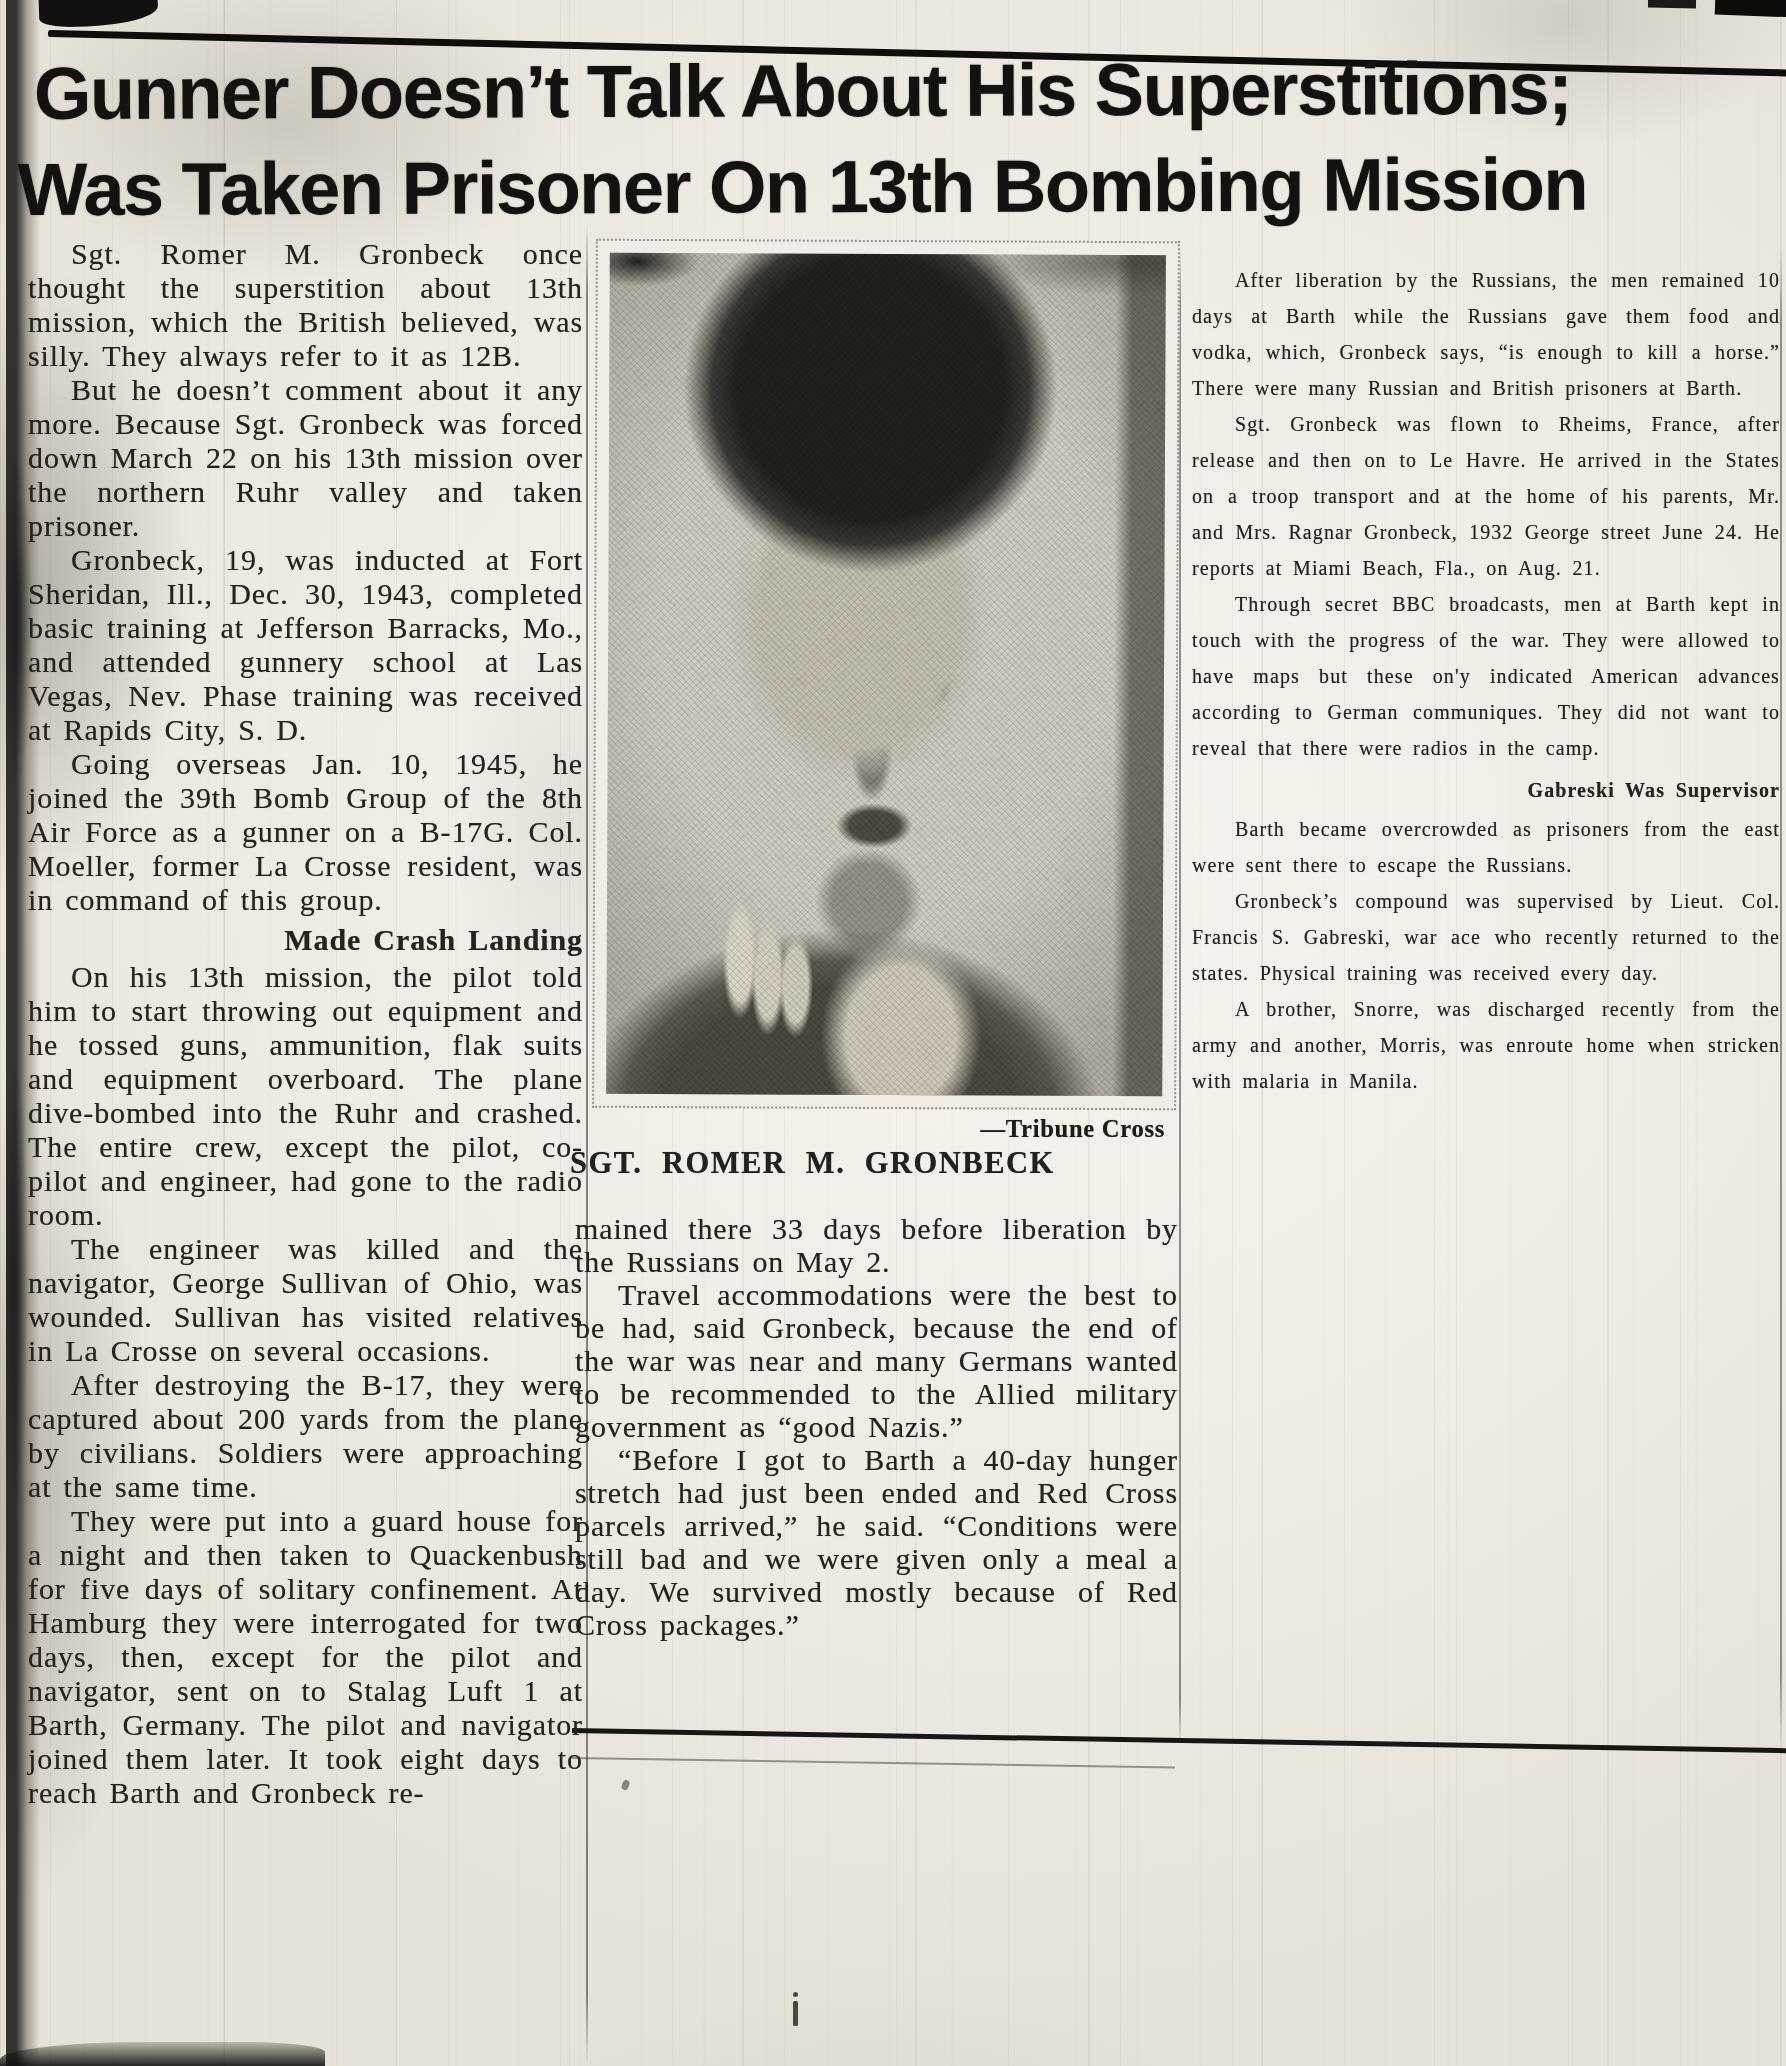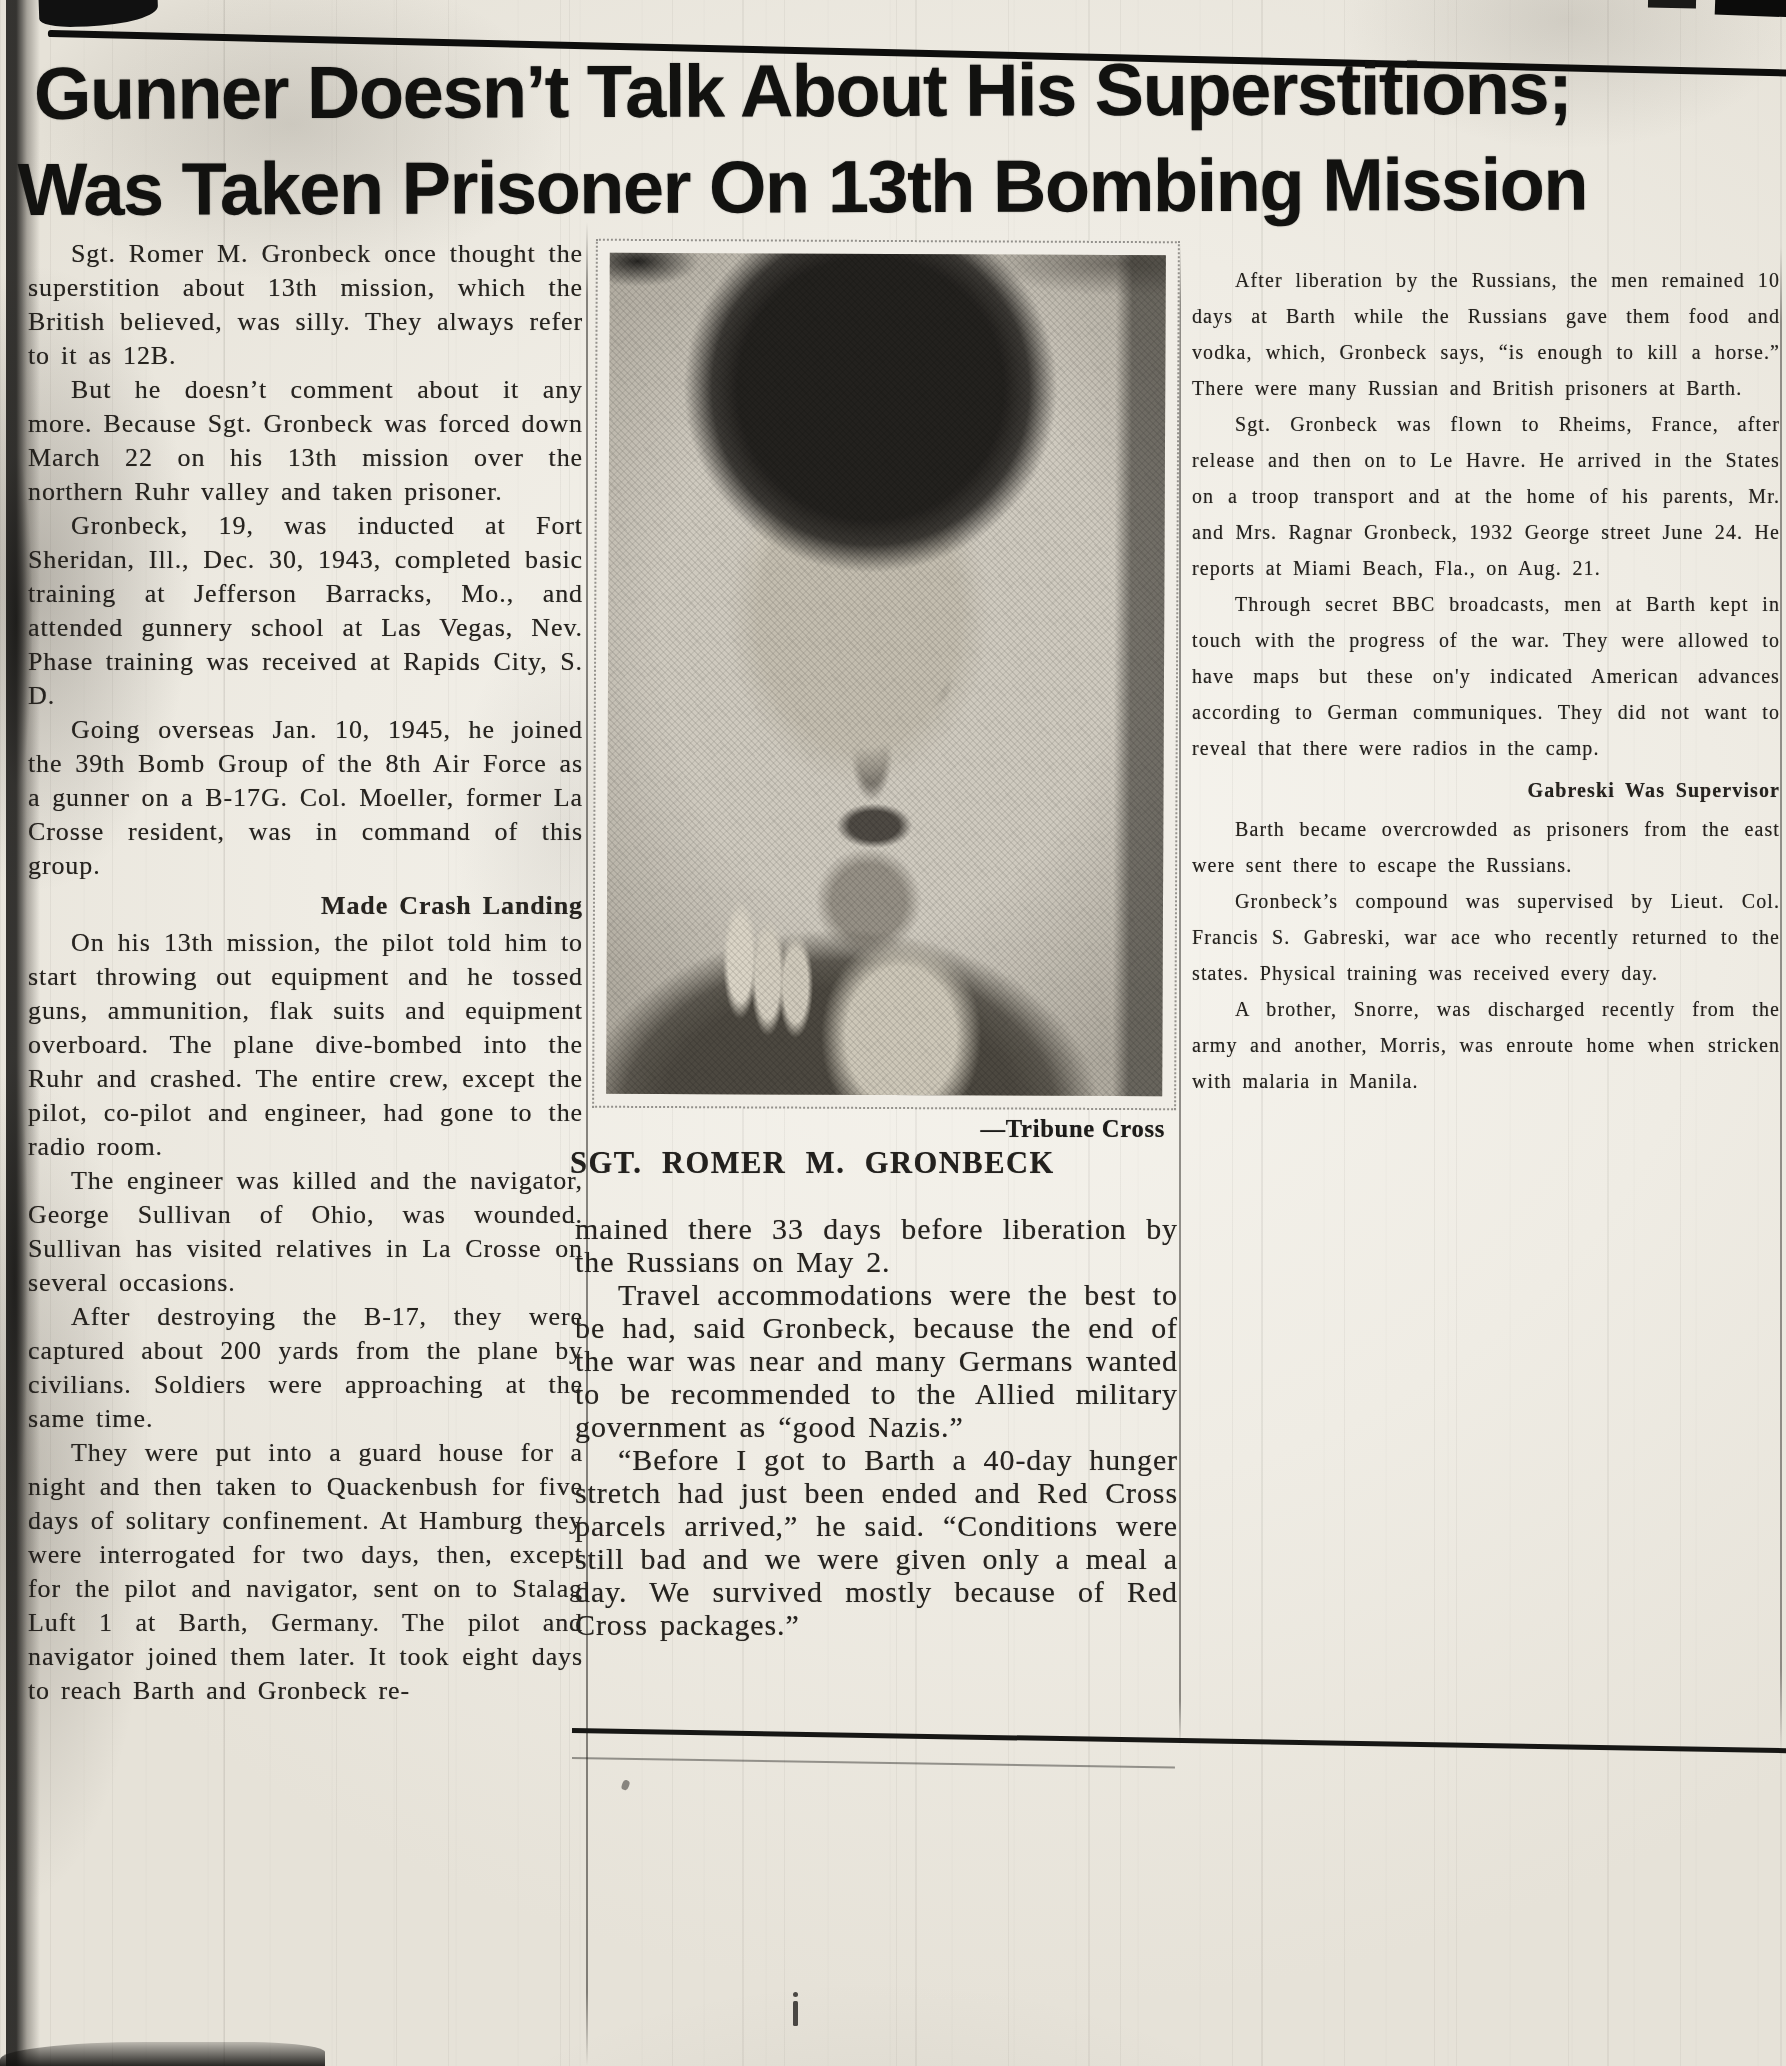--- a/index.html
+++ b/index.html
@@ -52,21 +52,21 @@
     font-family:"Liberation Sans", sans-serif;font-weight:700;font-size:74px;line-height:96px;
     letter-spacing:-1.5px;color:#121210;white-space:nowrap;transform:rotate(-0.2deg);
     text-shadow:0 0 1.5px rgba(20,20,18,.45);}
   .headline .hl2{margin-left:-16.4px;}
   
   .col{position:absolute;text-align:justify;text-justify:inter-word;
     color:#26231f;text-shadow:0 0 0.7px rgba(38,36,32,.5);}
   .col p{margin:0;text-indent:43px;}
   .col p.noind{text-indent:0;}
   .col .subhead{margin:6px 0 3px 3px;font-weight:700;text-align:right;text-indent:0;}
-  #col-left{left:28px;top:237px;width:555px;font-size:26px;line-height:34px;letter-spacing:0.9px;word-spacing:3.7px;}
+  #col-left{left:28px;top:237px;width:555px;font-size:30px;line-height:34px;letter-spacing:0.9px;word-spacing:3.7px;}
   #col-mid{left:575px;top:1212px;width:603px;font-size:30px;line-height:33px;letter-spacing:0.9px;word-spacing:3.7px;}
   #col-right{left:1192px;top:262px;width:588px;font-size:20px;line-height:36px;letter-spacing:1.1px;word-spacing:4.5px;}
   
   .photo-frame{position:absolute;left:594px;top:240px;width:584px;height:869px;background:#f0ede6;
     border:2.2px dotted rgba(35,33,30,.45);transform:rotate(0.25deg);box-sizing:border-box;}
   .photo-img{position:absolute;left:12px;top:12px;right:12px;bottom:12px;background-color:#cfcabf;
     background-image:
       linear-gradient(90deg, transparent 0 91%, rgba(45,43,38,.55) 94% 100%),
       radial-gradient(ellipse 89px 36px at 5% 1%, rgba(22,21,19,.9), transparent 70%),
       radial-gradient(ellipse 194px 45px at 92% 1%, rgba(60,56,50,.55), transparent 72%),

